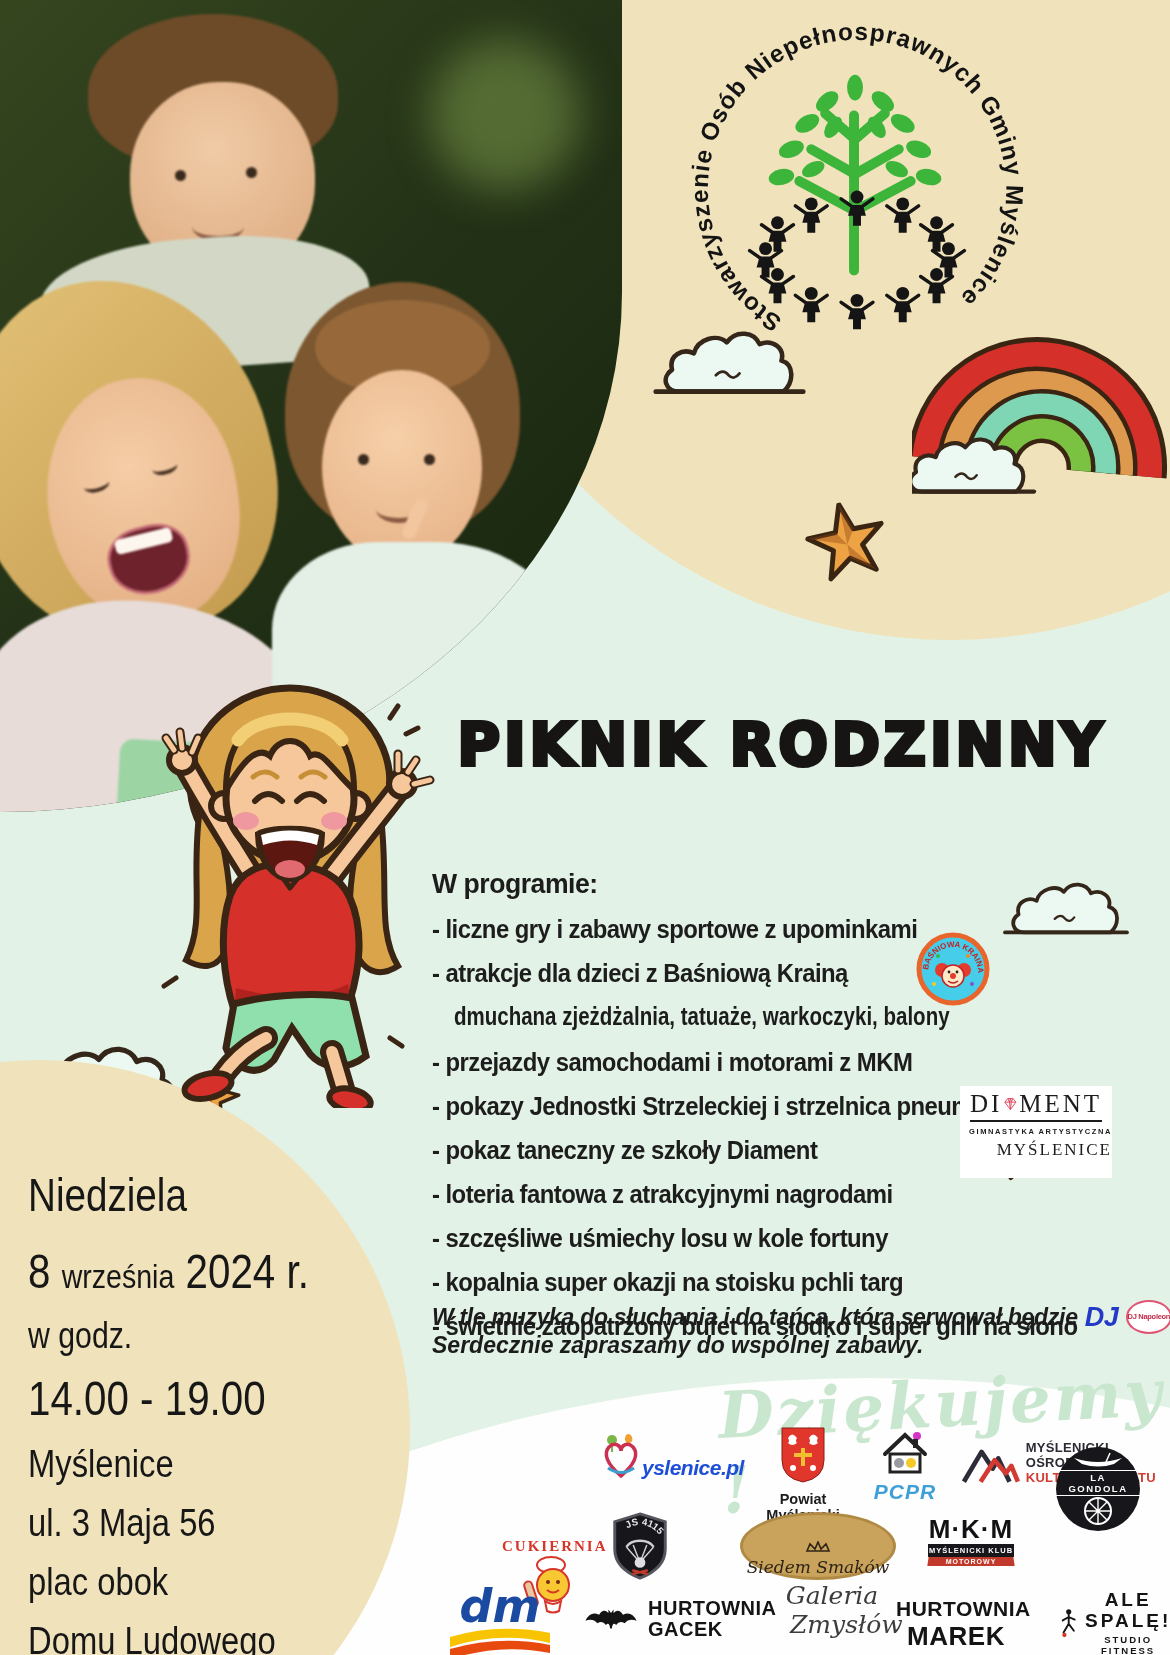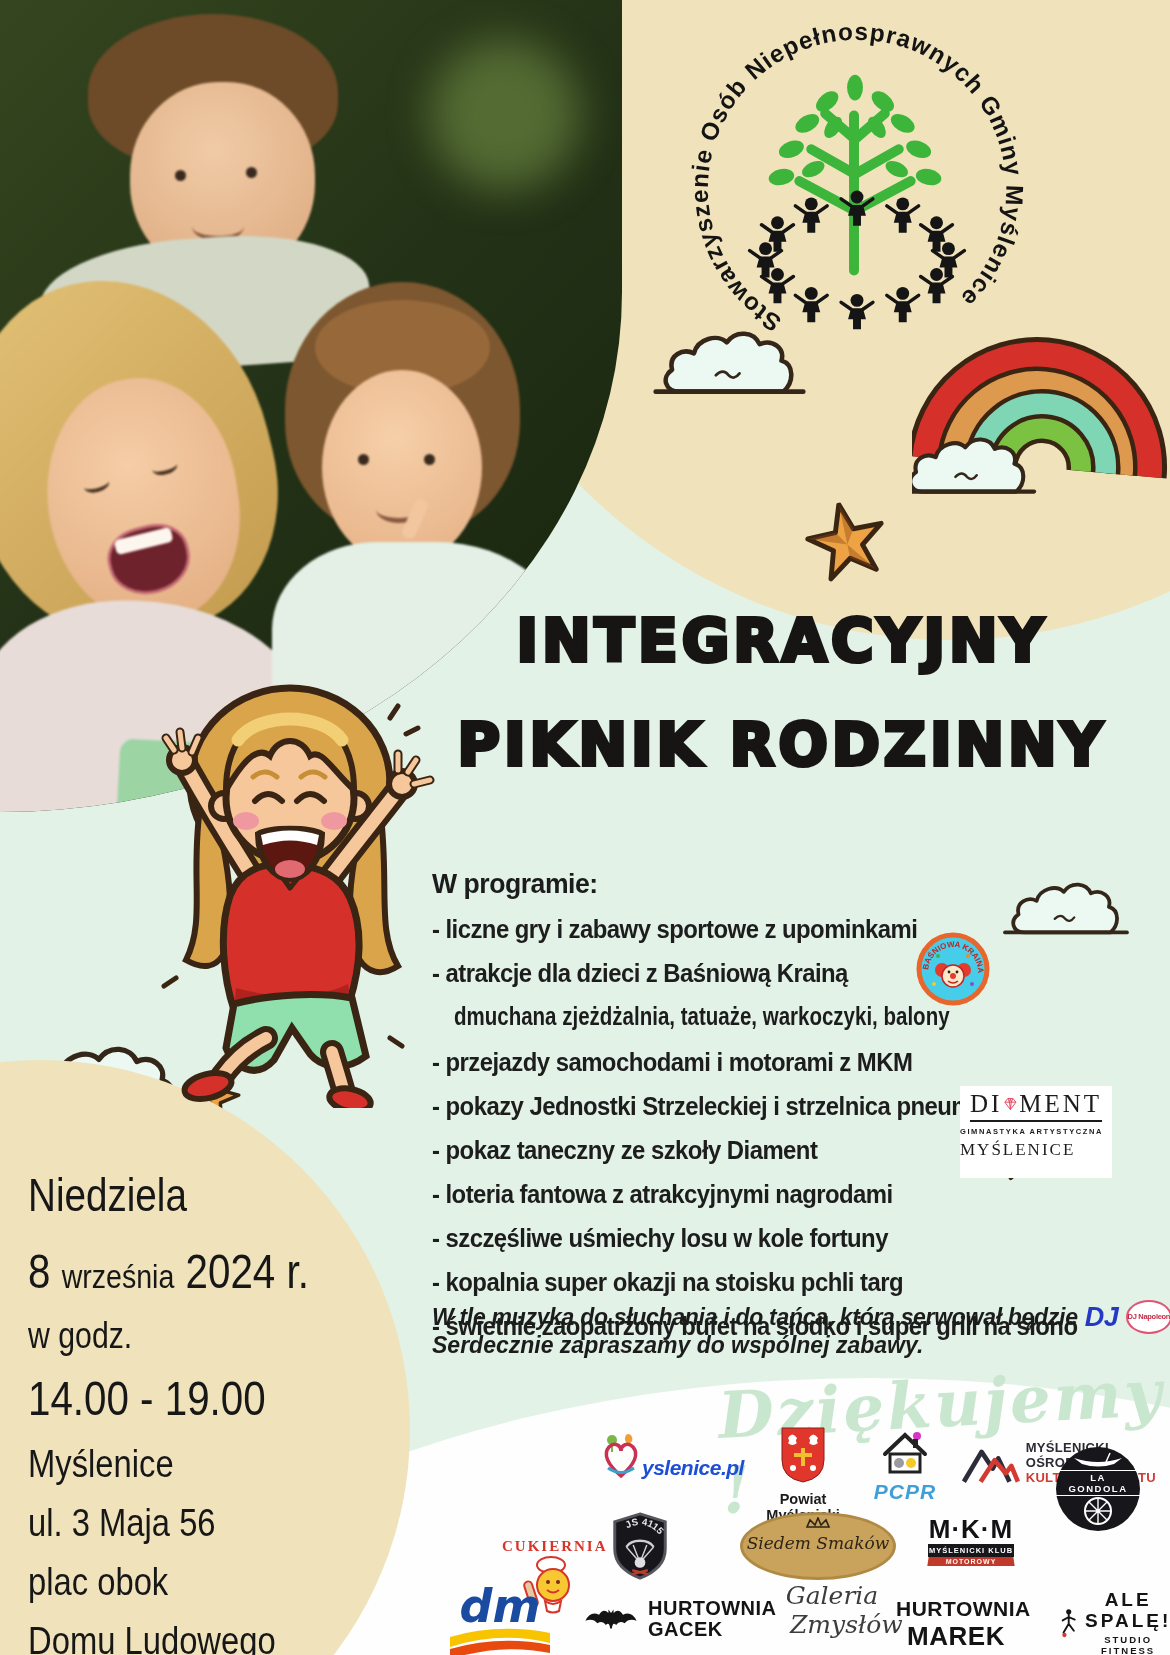--- a/index.html
+++ b/index.html
@@ -50,37 +50,37 @@
   .ev-date .sm{font-size:34px;}
   .ev-godz{font-size:36px;margin-bottom:14px;}
   .ev-time{font-size:48px;margin-bottom:16px;}
   .ev-line{font-size:39px;margin-bottom:15px;}
 
   
   .thanks{left:720px;top:1366px;width:460px;font-family:"DejaVu Serif",serif;font-style:italic;
     font-weight:700;font-size:64px;letter-spacing:3px;color:#c9e6cf;transform:rotate(-3deg);}
 
   
-  .diament{left:960px;top:1086px;width:152px;height:88px;background:#fff;text-align:left;
+  .diament{left:960px;top:1086px;width:152px;height:88px;background:#fff;text-align:right;
     font-family:"Liberation Serif",serif;color:#1c1c1c;padding-top:4px;}
   .di-name{font-size:25px;letter-spacing:3px;display:flex;align-items:center;justify-content:center;gap:1px;
     border-bottom:2px solid #1c1c1c;width:132px;margin:0 auto;padding-bottom:2px;}
   .di-sub{font-family:"Liberation Sans",sans-serif;font-size:7.5px;font-weight:700;letter-spacing:1.6px;margin-top:5px;}
   .di-city{font-size:17px;letter-spacing:2px;margin-top:4px;}
 
   
   .sp{position:absolute;text-align:center;}
   .mys-text{font-style:italic;font-weight:700;font-size:21px;color:#1d4ed8;letter-spacing:-.5px;}
   .powiat-label{font-size:14.5px;font-weight:700;margin-top:3px;}
   .pcpr-label{font-size:21px;font-weight:700;font-style:italic;color:#3f9fd8;letter-spacing:1px;}
   .mokis-t1{font-size:13px;font-weight:700;color:#2b2b33;letter-spacing:.3px;}
   .mokis-t2{font-size:13px;font-weight:700;color:#d23a32;letter-spacing:.3px;}
   .cuk-label{font-family:"Liberation Serif",serif;font-weight:700;font-size:15px;color:#d8352a;letter-spacing:2px;}
   .siedem{width:150px;height:62px;border-radius:50%;background:#c9a35c;border:3px solid #b08a44;
-    display:flex;align-items:flex-start;justify-content:center;}
+    display:flex;align-items:flex-end;justify-content:center;}
   .siedem-label{font-family:"DejaVu Serif",serif;font-style:italic;font-size:17px;color:#2e2416;}
   .mkm-label{font-weight:900;font-size:26px;color:#121214;letter-spacing:1px;line-height:1;}
   .mkm-bar1{background:#17171b;color:#fff;font-size:7.5px;font-weight:700;letter-spacing:1px;padding:2px 0;margin-top:2px;}
   .mkm-bar2{background:#c0392b;color:#fff;font-size:7px;font-weight:700;letter-spacing:1px;padding:1px 0;
     transform:perspective(40px) rotateX(8deg);}
   .gondola{width:84px;height:84px;border-radius:50%;background:#17171b;color:#fff;
     display:flex;flex-direction:column;align-items:center;justify-content:center;}
   .gondola-label{font-size:9.5px;font-weight:700;letter-spacing:1.5px;border-top:1px solid #fff;border-bottom:1px solid #fff;padding:1px 3px;}
   .dm-label{font-weight:900;font-style:italic;font-size:46px;color:#1b4ba0;line-height:.8;font-family:"DejaVu Sans",sans-serif;}
   .gacek{display:flex;align-items:center;gap:8px;}
@@ -267,21 +267,20 @@
     <path d="M113,129 q 12,-10 24,0 M161,129 q 12,-10 24,0" stroke="#c78f35" stroke-width="5" fill="none" stroke-linecap="round"></path>
     <path d="M115,153 q 13,-14 27,0 M157,153 q 13,-14 27,0" stroke="#3a2414" stroke-width="6" fill="none" stroke-linecap="round"></path>
     <ellipse cx="106" cy="173" rx="13" ry="9" fill="#f0989f"></ellipse>
     <ellipse cx="194" cy="173" rx="13" ry="9" fill="#f0989f"></ellipse>
     <path d="M118,186 C130,179 170,179 182,186 C182,214 165,231 150,231 C135,231 118,214 118,186 Z" fill="#5c1711" stroke="#3a2414" stroke-width="6"></path>
     <path d="M121,187 C140,181 160,181 179,187 L177,197 C158,191 142,191 123,197 Z" fill="#ffffff"></path>
     <ellipse cx="150" cy="221" rx="15" ry="9" fill="#e06a70"></ellipse>
     <path d="M250,70 L258,58 M266,86 L278,80 M36,330 L24,338 M250,390 L262,398" stroke="#3a2414" stroke-width="5" stroke-linecap="round"></path>
   </svg>
 
-  <div class="abs title">INTEGRACYJNY</div>
   <div class="abs title title2">PIKNIK RODZINNY</div>
 
   <div class="abs program">
     <div class="pr-head">W programie:</div>
     <div class="pr-item">- liczne gry i zabawy sportowe z upominkami</div>
     <div class="pr-item">- atrakcje dla dzieci z Baśniową Krainą</div>
     <div class="pr-sub">dmuchana zjeżdżalnia, tatuaże, warkoczyki, balony</div>
     <div class="pr-item">- przejazdy samochodami i motorami z MKM</div>
     <div class="pr-item">- pokazy Jednostki Strzeleckiej i strzelnica pneumatyczna</div>
     <div class="pr-item">- pokaz taneczny ze szkoły Diament</div>

